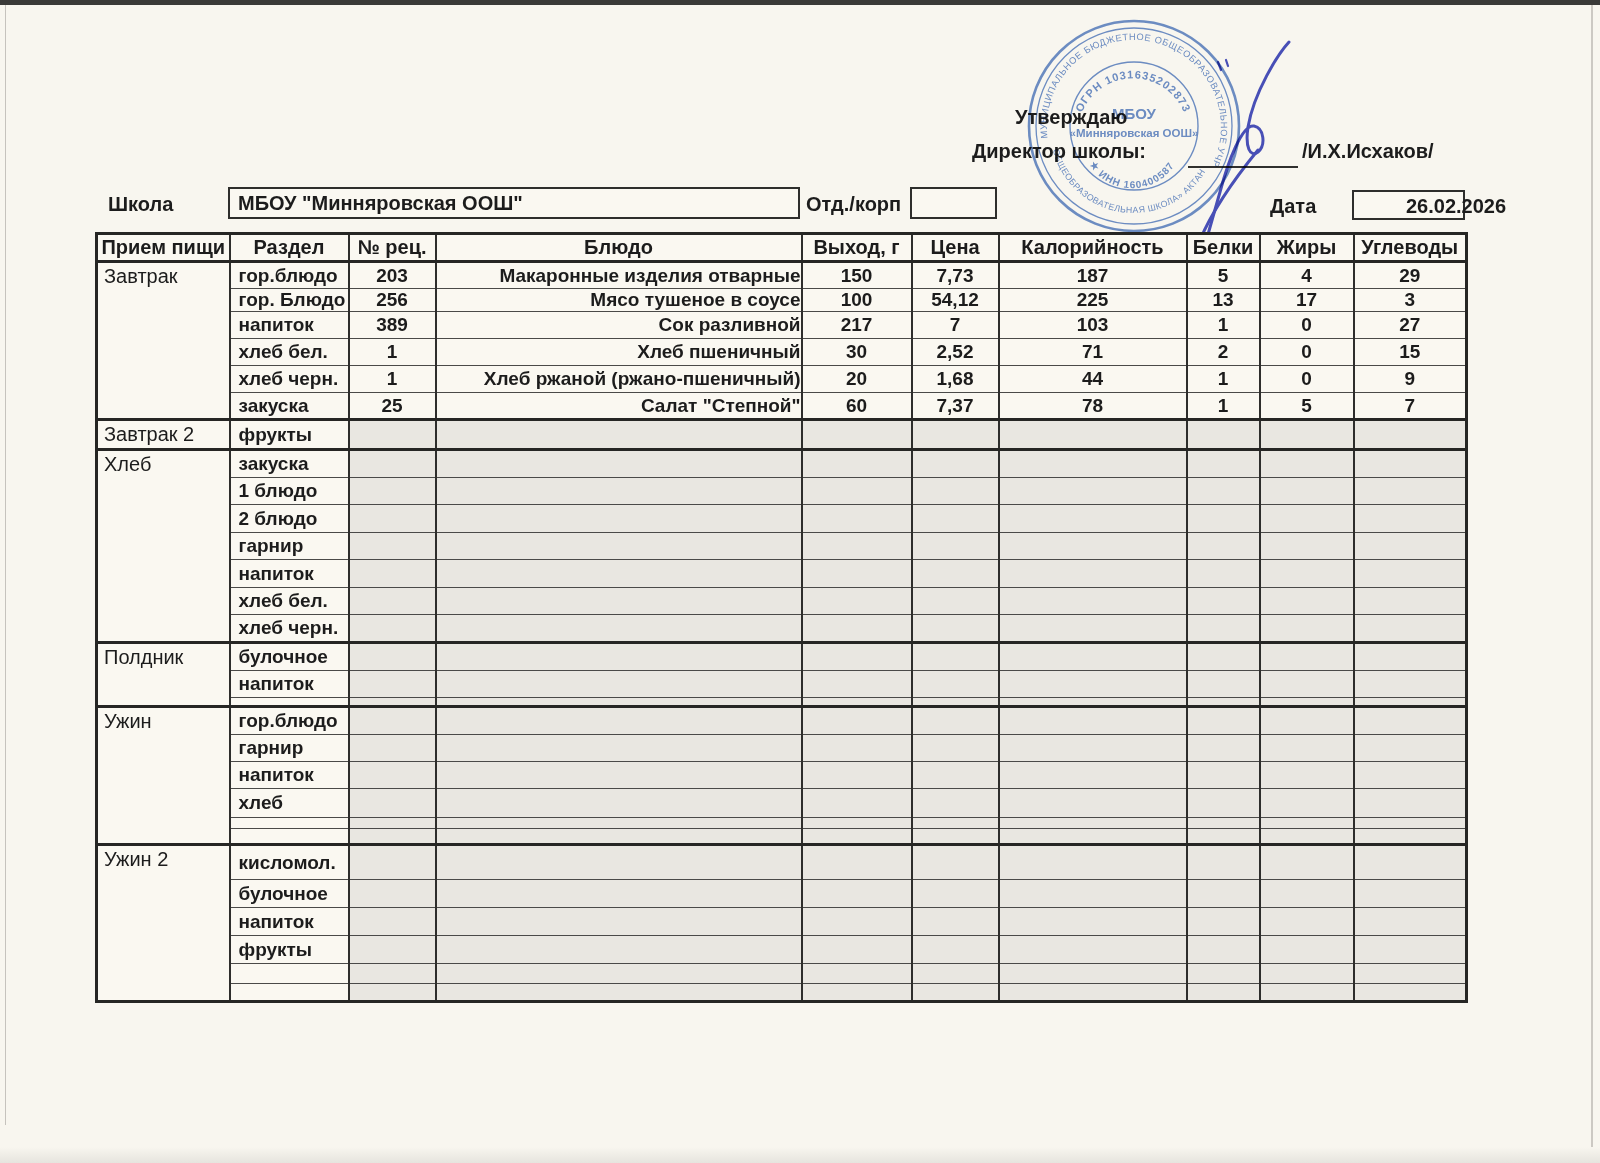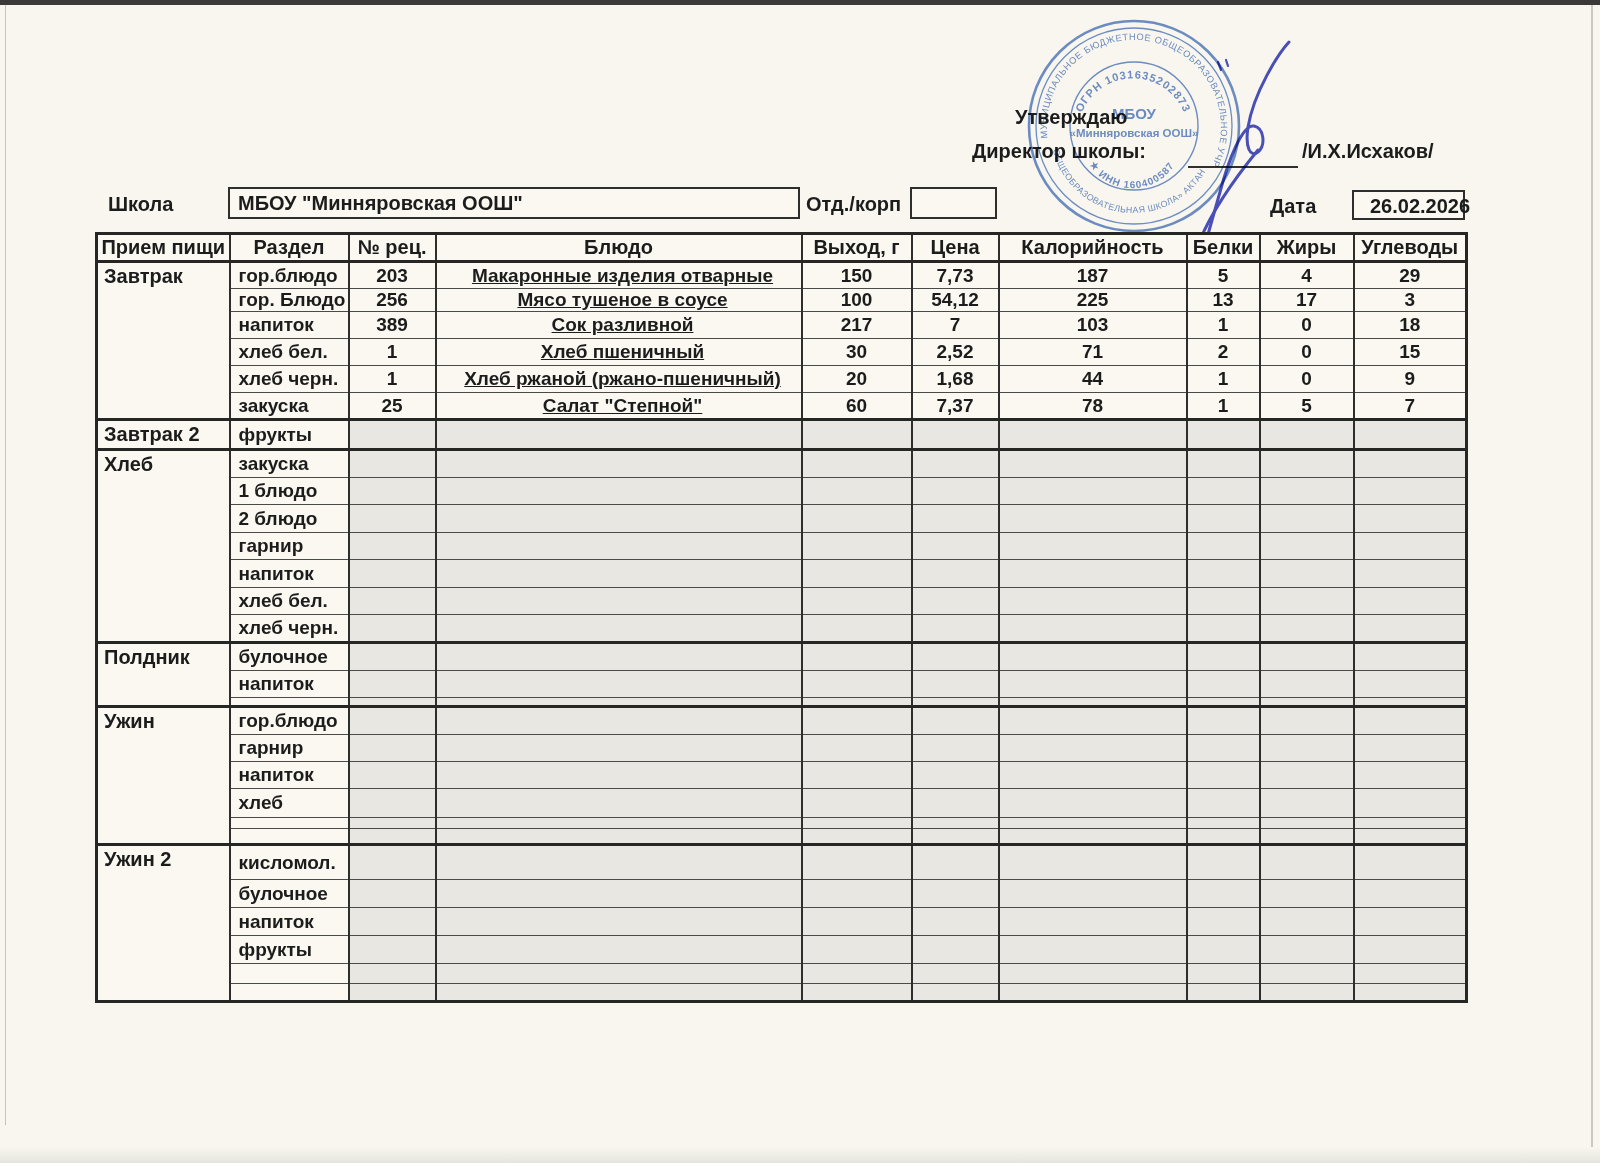--- a/index.html
+++ b/index.html
@@ -14,46 +14,46 @@
   .scan-left-line{position:absolute;left:5px;top:5px;width:1px;height:1120px;background:#c6c3bd;}
   .scan-right-line{position:absolute;left:1591px;top:5px;width:2px;height:1145px;background:#ccc9c3;}
   .scan-bottom{position:absolute;left:0;bottom:0;width:1600px;height:16px;
     background:linear-gradient(#f8f6ef,#e6e4de);}
   
   .txt{position:absolute;font-size:20px;font-weight:600;white-space:nowrap;}
   .sign-line{position:absolute;left:1188px;top:166px;width:110px;border-bottom:2px solid #30302e;}
   
   .box{position:absolute;border:2px solid #2e2e2c;background:#faf8f1;box-sizing:border-box;}
   .box-text{display:block;padding:3px 0 0 8px;font-size:20px;font-weight:600;white-space:nowrap;}
-  .box-text.center{text-align:center;padding-left:16px;}
+  .box-text.center{text-align:center;padding-left:16px;margin-left:36px;}
   
   .stamp{position:absolute;left:1023px;top:14px;width:222px;height:224px;
     mix-blend-mode:multiply;opacity:.88;}
   .signature{position:absolute;left:1130px;top:22px;width:210px;height:245px;
     mix-blend-mode:multiply;}
   
   .menu-table-wrap{position:absolute;left:95px;top:232px;}
   table.menu{border-collapse:collapse;table-layout:fixed;width:1370px;
     background:#faf8f1;border-radius:16px;}
   table.menu{border:3px solid #262624;}
   table.menu th, table.menu td{
     border-left:2px solid #2e2e2c;border-right:2px solid #2e2e2c;
     border-top:1px solid #4a4a48;border-bottom:1px solid #4a4a48;
     overflow:hidden;white-space:nowrap;box-sizing:border-box;
   }
   table.menu thead th{
     font-size:20px;font-weight:700;text-align:center;padding:1px 2px;
     border-bottom:2px solid #262624;background:#faf8f1;height:27px;
   }
   tbody.section{border-top:3px solid #262624;}
-  td.meal{font-size:20px;font-weight:700;text-align:left;vertical-align:top;
+  td.meal{font-size:20px;font-weight:400;text-align:left;vertical-align:top;
     padding:2px 4px 0 6px;background:#faf8f1;margin-left:27px;}
   td.razdel{font-size:19px;font-weight:600;text-align:left;padding:0 4px 0 8px;
     background:#faf8f1;}
-  td.dish{font-size:19px;font-weight:600;text-align:center;padding:0 0 0 8px;text-decoration:underline;}
+  td.dish{font-size:19px;font-weight:600;text-align:right;padding:0 0 0 8px;}
   td.num{font-size:19px;font-weight:600;text-align:center;padding:0 2px;}
   td.g{background:#e9e7e1;}
 </style>
 </head>
 <body>
 
 <div class="page">
 
   <div class="scan-top"></div>
   <div class="scan-left-line"></div>
@@ -171,21 +171,21 @@
           </tr>
           <tr style="height: 27px;">
             <td class="razdel">напиток</td>
             <td class="num">389</td>
             <td class="dish">Сок разливной</td>
             <td class="num">217</td>
             <td class="num">7</td>
             <td class="num">103</td>
             <td class="num">1</td>
             <td class="num">0</td>
-            <td class="num">18</td>
+            <td class="num">27</td>
           </tr>
           <tr style="height: 27px;">
             <td class="razdel">хлеб бел.</td>
             <td class="num">1</td>
             <td class="dish">Хлеб пшеничный</td>
             <td class="num">30</td>
             <td class="num">2,52</td>
             <td class="num">71</td>
             <td class="num">2</td>
             <td class="num">0</td>

